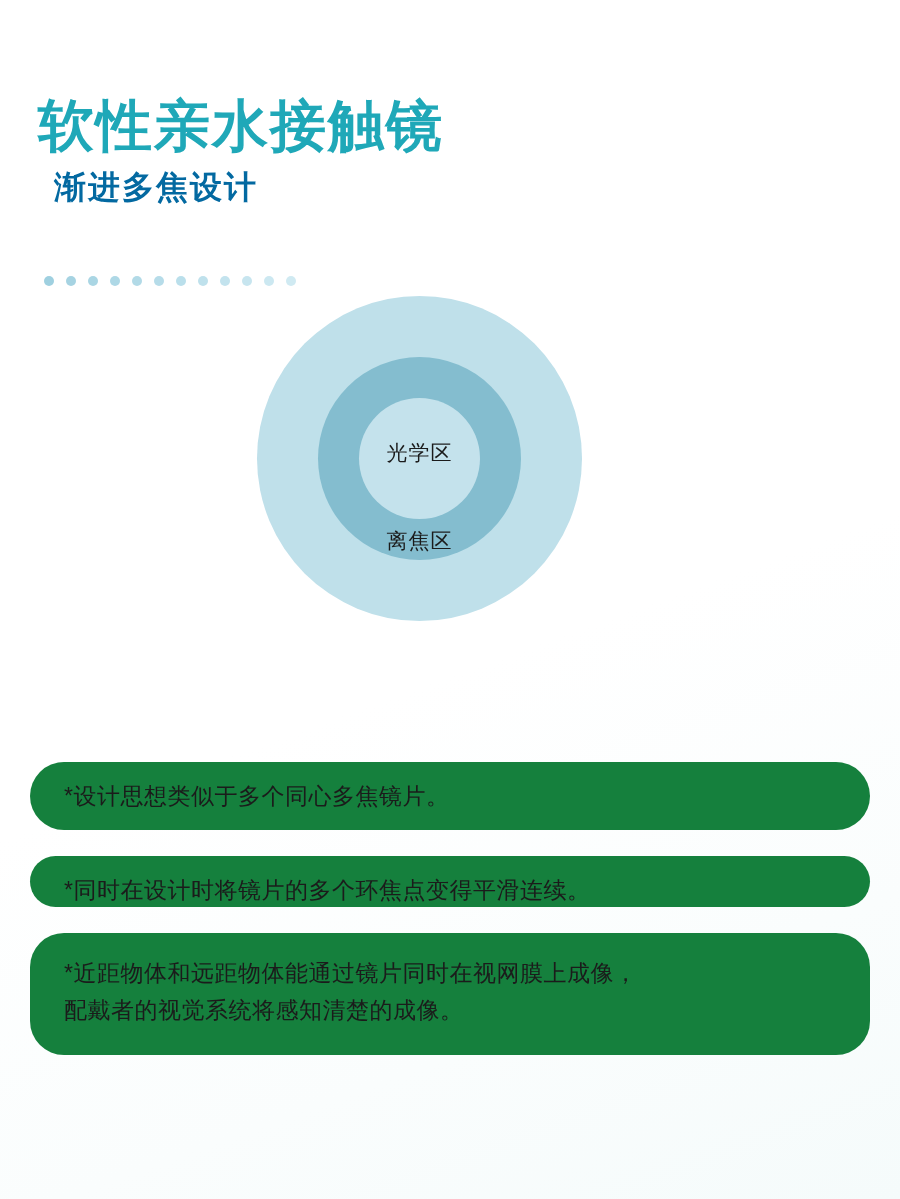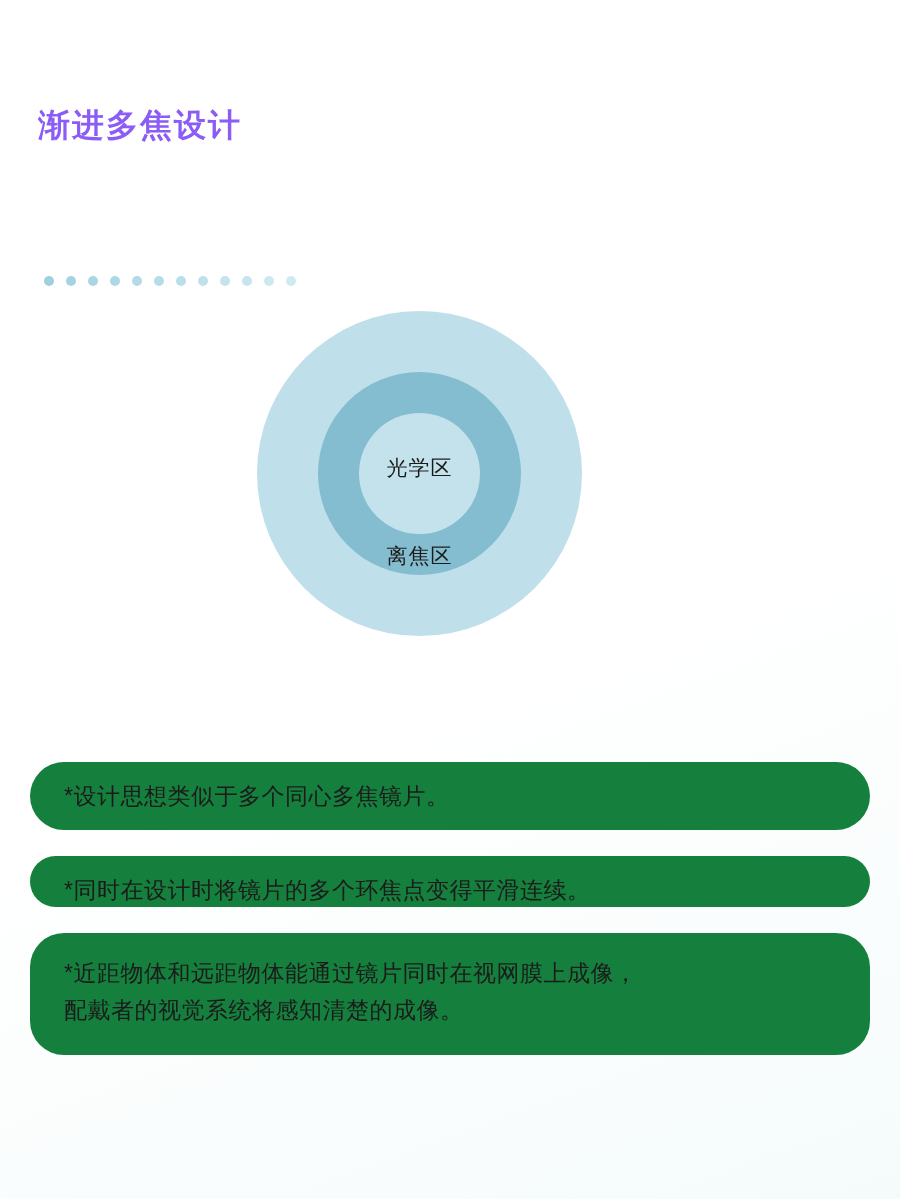--- a/index.html
+++ b/index.html
@@ -33,23 +33,23 @@
     font-weight: 700;
     color: #1fa8b8;
     letter-spacing: 2px;
     margin: 0;
     white-space: nowrap;
   }
   .subtitle {
     font-size: 32px;
     line-height: 40px;
     font-weight: 700;
-    color: #8b5cf6;
+    color: #0369a1;
     letter-spacing: 2px;
-    margin: 10px 0 0 0;
+    margin: 10px 0 0 16px;
     white-space: nowrap;
   }
   .dots {
     position: absolute;
     left: 44px;
     top: 276px;
     display: flex;
     gap: 12px;
     align-items: center;
   }
@@ -68,21 +68,21 @@
   .dot.d8 { background: #bfe1ec; }
   .dot.d9 { background: #c3e3ee; }
   .dot.d10 { background: #c7e5ef; }
   .dot.d11 { background: #cce8f1; }
   .dot.d12 { background: #d0eaf2; }
 
   
   .diagram {
     position: absolute;
     left: 257px;
-    top: 311px;
+    top: 296px;
     width: 325px;
     height: 325px;
   }
   .ring-outer {
     position: absolute;
     left: 0;
     top: 0;
     width: 325px;
     height: 325px;
     border-radius: 50%;
@@ -152,20 +152,21 @@
   .note.n1 { height: 68px; padding-top: 16px; }
   .note.n2 { height: 51px; padding-top: 16px; }
   .note.n3 { height: 122px; padding-top: 22px; }
 </style>
 </head>
 <body>
 
 <div class="page"></div>
 
 <div class="header">
+  <h1 class="title">软性亲水接触镜</h1>
   <h2 class="subtitle">渐进多焦设计</h2>
 </div>
 
 <div class="dots">
   <span class="dot d1"></span>
   <span class="dot d2"></span>
   <span class="dot d3"></span>
   <span class="dot d4"></span>
   <span class="dot d5"></span>
   <span class="dot d6"></span>

